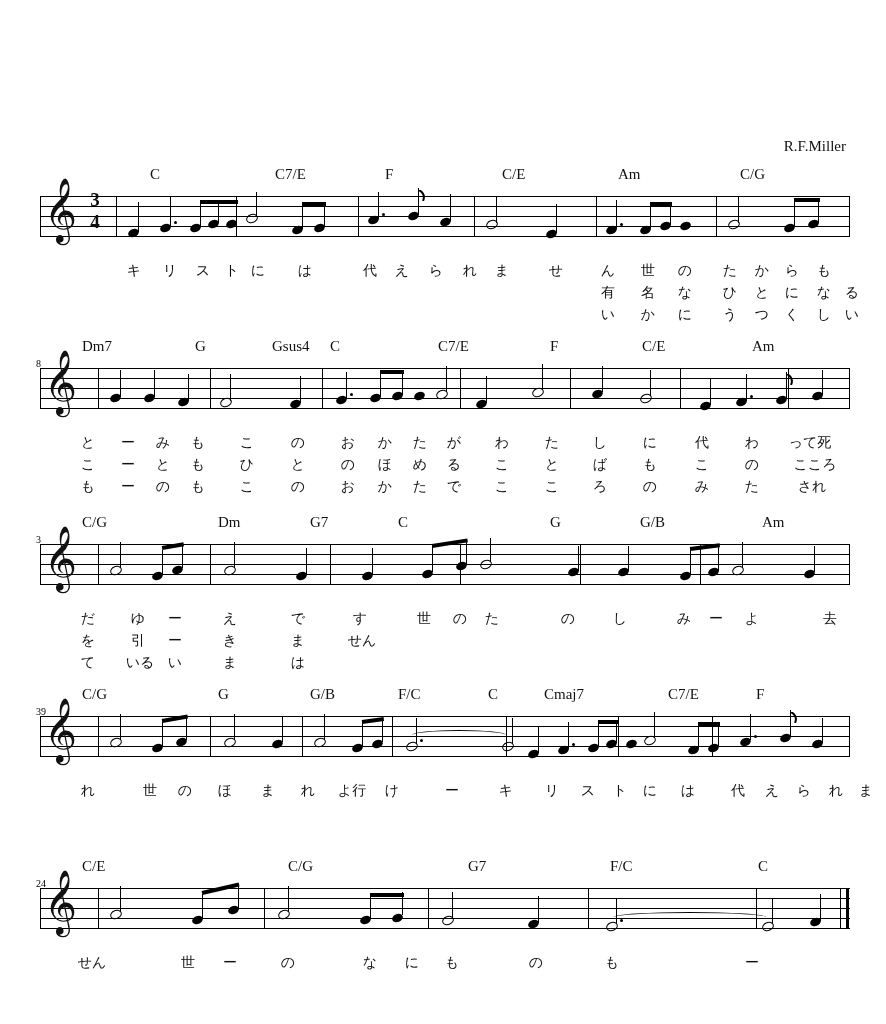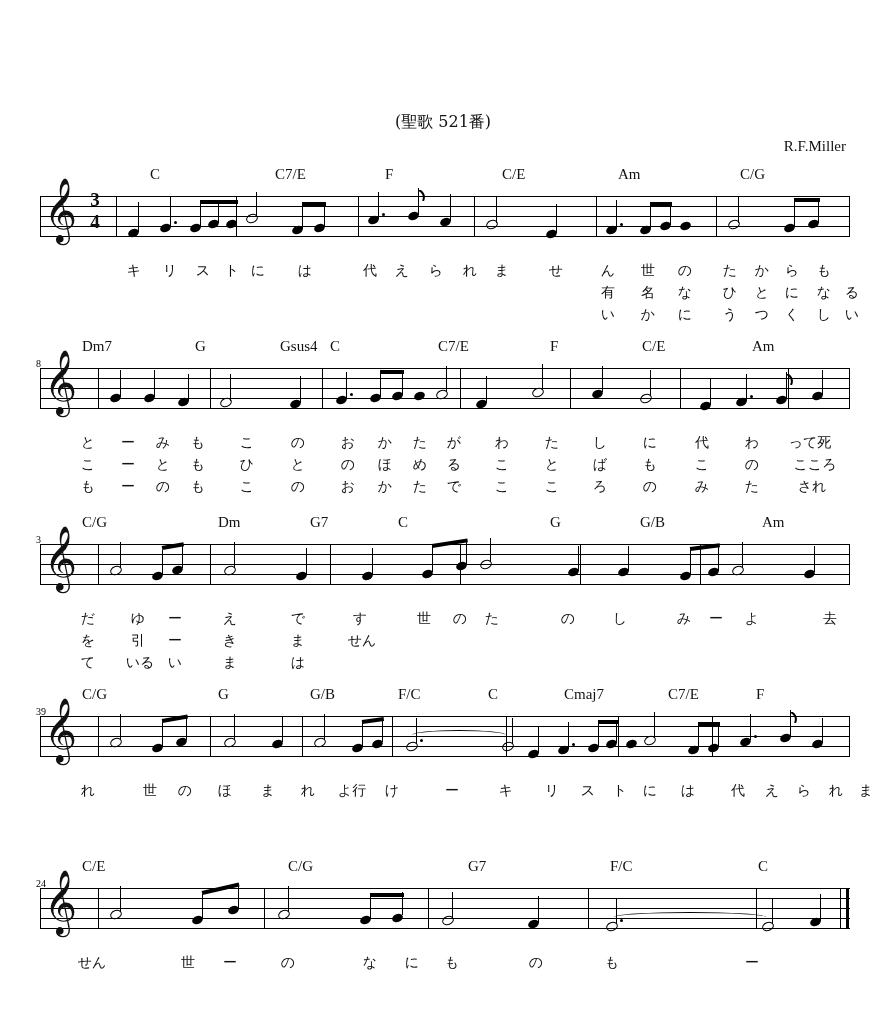--- a/index.html
+++ b/index.html
@@ -82,21 +82,20 @@
   .syl{
     position:absolute;font-size:14px;font-family:"DejaVu Sans", sans-serif;
     transform:translateX(-50%);white-space:nowrap;
   }
 </style>
 </head>
 <body>
 
 <div class="sheet">
 
-  <div class="subtitle">(聖歌 521番)</div>
   <div class="composer">R.F.Miller</div>
 
   <div class="system" style="top:196px">
     <div class="staff">
       <div class="line l0"></div>
         <div class="line l1"></div>
         <div class="line l2"></div>
         <div class="line l3"></div>
         <div class="line l4"></div>
       <div class="clef">𝄞</div>
@@ -351,21 +350,21 @@
             </svg></div>
         </div>
       <div class="note">
           <div class="head" style="left:772px;top:24px"></div>
           <div class="stem" style="left:782px;top:2px;height:25px"></div>
         </div>
     </div>
 
     <div class="chord" style="left:42px;top:-30px">Dm7</div>
     <div class="chord" style="left:155px;top:-30px">G</div>
-    <div class="chord" style="left:240px;top:-30px">Gsus4</div>
+    <div class="chord" style="left:232px;top:-30px">Gsus4</div>
     <div class="chord" style="left:290px;top:-30px">C</div>
     <div class="chord" style="left:398px;top:-30px">C7/E</div>
     <div class="chord" style="left:510px;top:-30px">F</div>
     <div class="chord" style="left:602px;top:-30px">C/E</div>
     <div class="chord" style="left:712px;top:-30px">Am</div>
 
     <div class="lyricline" style="top:66px">
       <span class="syl" style="left:48px">と</span>
       <span class="syl" style="left:88px">ー</span>
       <span class="syl" style="left:123px">み</span>
@@ -662,21 +661,21 @@
           <div class="head" style="left:772px;top:24px"></div>
           <div class="stem" style="left:782px;top:2px;height:25px"></div>
         </div>
     </div>
 
     <div class="chord" style="left:42px;top:-30px">C/G</div>
     <div class="chord" style="left:178px;top:-30px">G</div>
     <div class="chord" style="left:270px;top:-30px">G/B</div>
     <div class="chord" style="left:358px;top:-30px">F/C</div>
     <div class="chord" style="left:448px;top:-30px">C</div>
-    <div class="chord" style="left:524px;top:-30px">Cmaj7</div>
+    <div class="chord" style="left:504px;top:-30px">Cmaj7</div>
     <div class="chord" style="left:628px;top:-30px">C7/E</div>
     <div class="chord" style="left:716px;top:-30px">F</div>
 
     <div class="lyricline" style="top:66px">
       <span class="syl" style="left:48px">れ</span>
       <span class="syl" style="left:110px">世</span>
       <span class="syl" style="left:145px">の</span>
       <span class="syl" style="left:185px">ほ</span>
       <span class="syl" style="left:228px">ま</span>
       <span class="syl" style="left:268px">れ</span>

